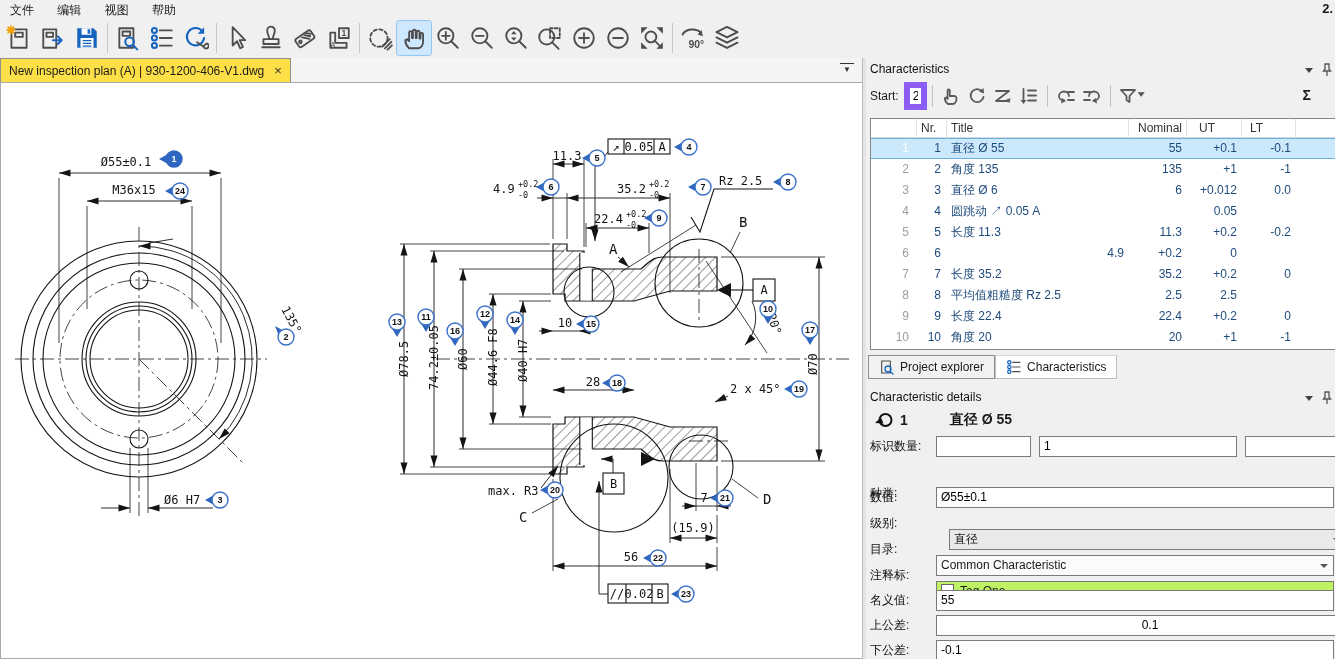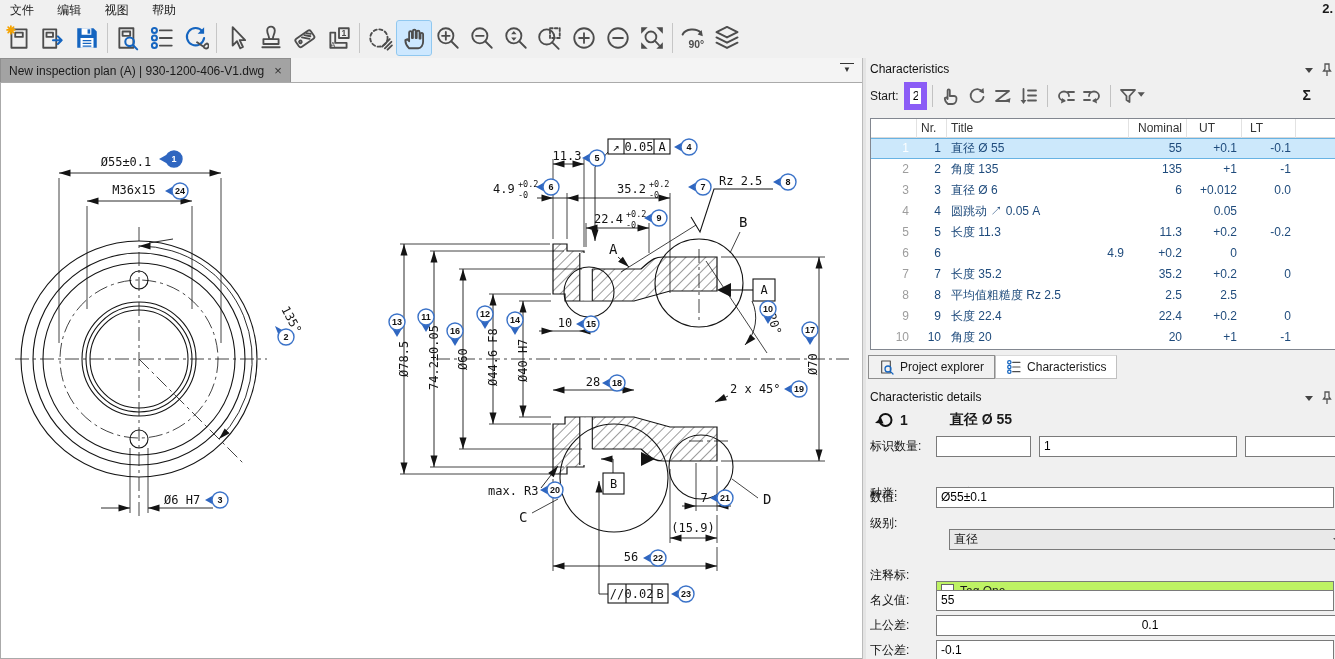--- a/index.html
+++ b/index.html
@@ -18,21 +18,21 @@
   .tb-btn.active { background:#cde8ff; outline:1px solid #90c8f0; }
   .tb-sep { width:1px; height:30px; background:#c6c6c6; margin:0 3px; }
   .tb-btn svg { display:block; }
   .ic { stroke:#4d4d4d; stroke-width:1.7; fill:none; stroke-linejoin:round; stroke-linecap:round; }
   .icb { stroke:#1565c0; stroke-width:1.9; fill:none; stroke-linejoin:round; stroke-linecap:round; }
   .icf { fill:#1565c0; stroke:none; }
   .ico { stroke:#f5a300; stroke-width:1.6; fill:none; stroke-linecap:round; }
 
   
   #tabbar { position:absolute; left:0; top:58px; width:862px; height:24px; background:#f4f4f4; }
-  #doc-tab { position:absolute; left:0; top:0; height:24px; background:#a3a3a3; border:1px solid #8f8f8f; border-bottom:none;
+  #doc-tab { position:absolute; left:0; top:0; height:24px; background:#fde047; border:1px solid #8f8f8f; border-bottom:none;
     display:flex; align-items:center; padding:0 8px; z-index:3; }
   #doc-tab .close { margin-left:10px; color:#333; font-size:13px; cursor:pointer; }
   #tab-list-btn { position:absolute; right:8px; top:5px; width:14px; height:12px; font-size:8px; color:#333;
     border-top:1.5px solid #333; text-align:center; line-height:12px; cursor:pointer; }
 
   
   #canvas { position:absolute; left:0; top:82px; width:862px; height:577px; background:#fff;
     border:1px solid #aaa; border-right:none; }
   #splitter { position:absolute; left:862px; top:58px; width:4px; height:601px; background:#e4e4e4; border-left:1px solid #bbb; }
 
@@ -823,20 +823,26 @@
     <input class="f-input" style="width: 398px;" value="Ø55±0.1">
   </div>
 
   <div class="f-row" style="top:454px;gap:13px;">
     <span class="f-label">级别:</span>
     <div class="f-combo" style="width:398px; background:#e9e9e9;">
       <span>直径</span><span class="cchev"></span>
     </div>
   </div>
 
+  <div class="f-row" style="top:480px;">
+    <span class="f-label">目录:</span>
+    <div class="f-combo" style="width:398px; background:#fbfbfb;">
+      <span>Common Characteristic</span><span class="cchev"></span>
+    </div>
+  </div>
 
   <div class="f-row" style="top:506px;">
     <span class="f-label">注释标:</span>
     <div class="f-combo" style="width:398px; background:#bef264;">
       <span class="cbx"></span><span>Tag One</span><span class="cchev"></span>
     </div>
   </div>
 
   <div class="f-row" style="top:531px;">
     <span class="f-label">名义值:</span>

